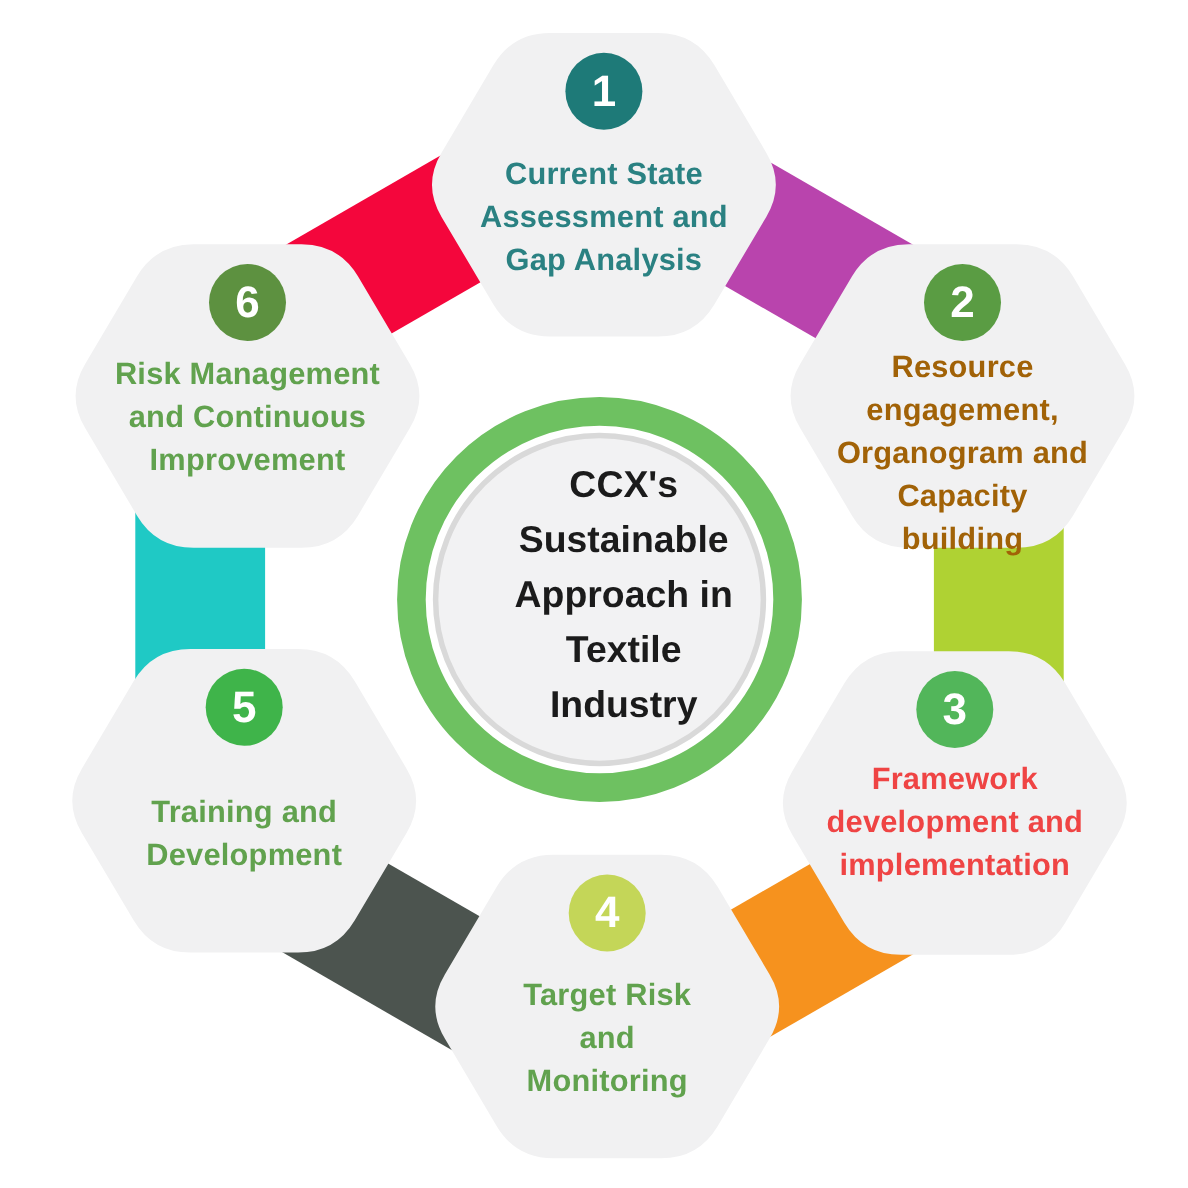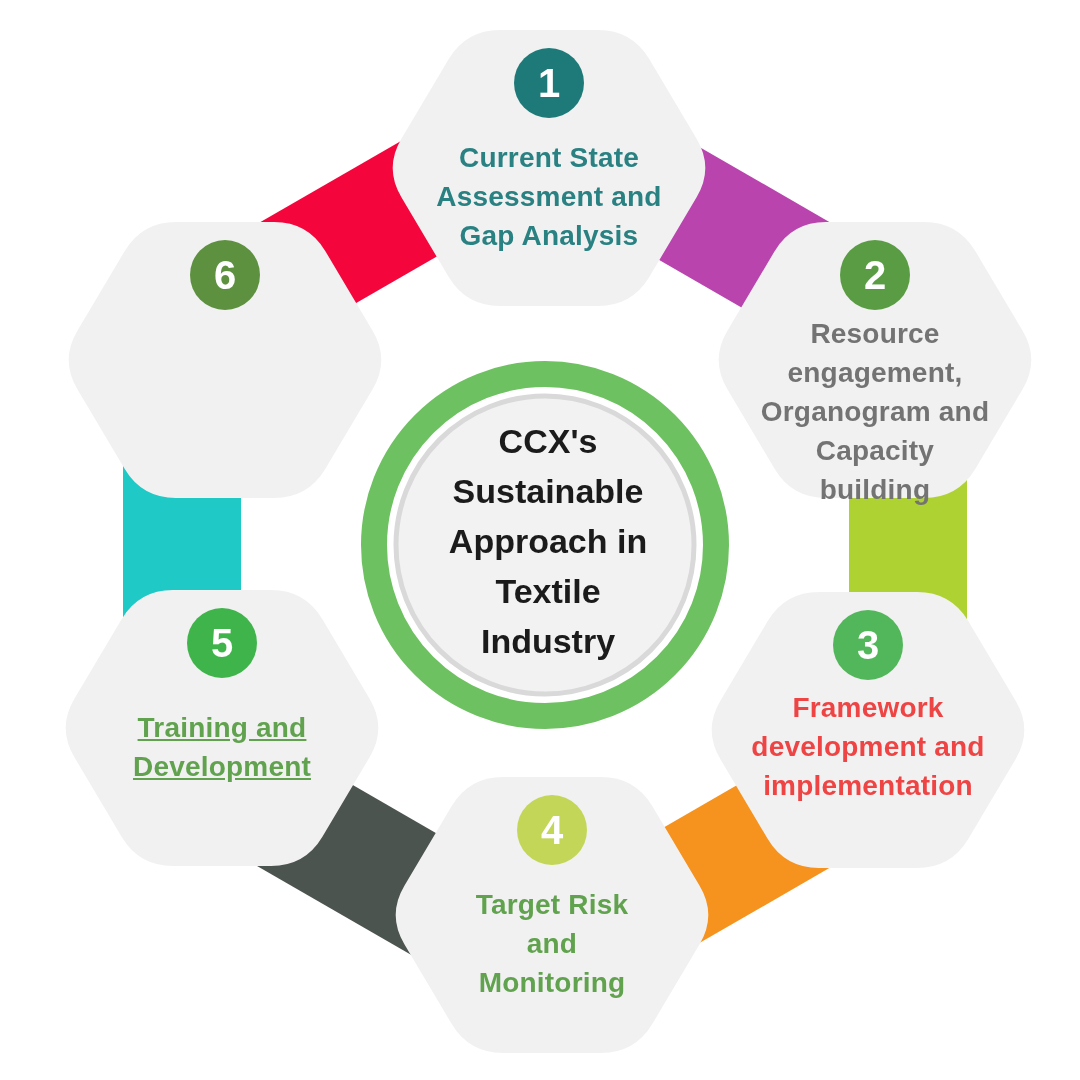--- a/index.html
+++ b/index.html
@@ -54,25 +54,25 @@
     font-size: 28px;
     font-weight: 700;
     line-height: 39px;
     letter-spacing: 0.2px;
     white-space: pre-line;
   }
   .hex-1 .label { margin-top: 20px; }
   .hex-2 .label { margin-top: 4px; }
   .hex-3 .label { margin-top: 8px; }
   .hex-4 .label { margin-top: 20px; }
-  .hex-5 .label { margin-top: 30px; text-decoration: underline; }
+  .hex-5 .label { margin-top: 40px; }
   .hex-6 .label { margin-top: 10px; }
   .center-title {
     position: absolute;
-    left: 398px;
+    left: 417px;
     top: 416px;
     width: 300px;
     z-index: 1;
     text-align: center;
     font-size: 34px;
     font-weight: 700;
     line-height: 50px;
     white-space: pre-line;
   }
 </style>
@@ -103,21 +103,21 @@
 
   <div class="hex-content hex-1">
     <div class="badge" style="background-color: rgb(30, 122, 120);">1</div>
     <div class="label" style="color: rgb(42, 129, 130);">Current State
 Assessment and
 Gap Analysis</div>
   </div>
 
   <div class="hex-content hex-2">
     <div class="badge" style="background-color: rgb(90, 156, 67);">2</div>
-    <div class="label" style="color: #737373;">Resource
+    <div class="label" style="color: #a16207;">Resource
 engagement,
 Organogram and
 Capacity
 building</div>
   </div>
 
   <div class="hex-content hex-3">
     <div class="badge" style="background-color: rgb(82, 182, 90);">3</div>
     <div class="label" style="color: #ef4444;">Framework
 development and
@@ -132,20 +132,23 @@
   </div>
 
   <div class="hex-content hex-5">
     <div class="badge" style="background-color: rgb(63, 180, 74);">5</div>
     <div class="label" style="color: rgb(97, 162, 78);">Training and
 Development</div>
   </div>
 
   <div class="hex-content hex-6">
     <div class="badge" style="background-color: rgb(93, 145, 64);">6</div>
+    <div class="label" style="color: rgb(97, 162, 78);">Risk Management
+and Continuous
+Improvement</div>
   </div>
 
   <div class="center-title" style="color: rgb(27, 27, 27);">CCX's
 Sustainable
 Approach in
 Textile
 Industry</div>
 
 </div>
 

